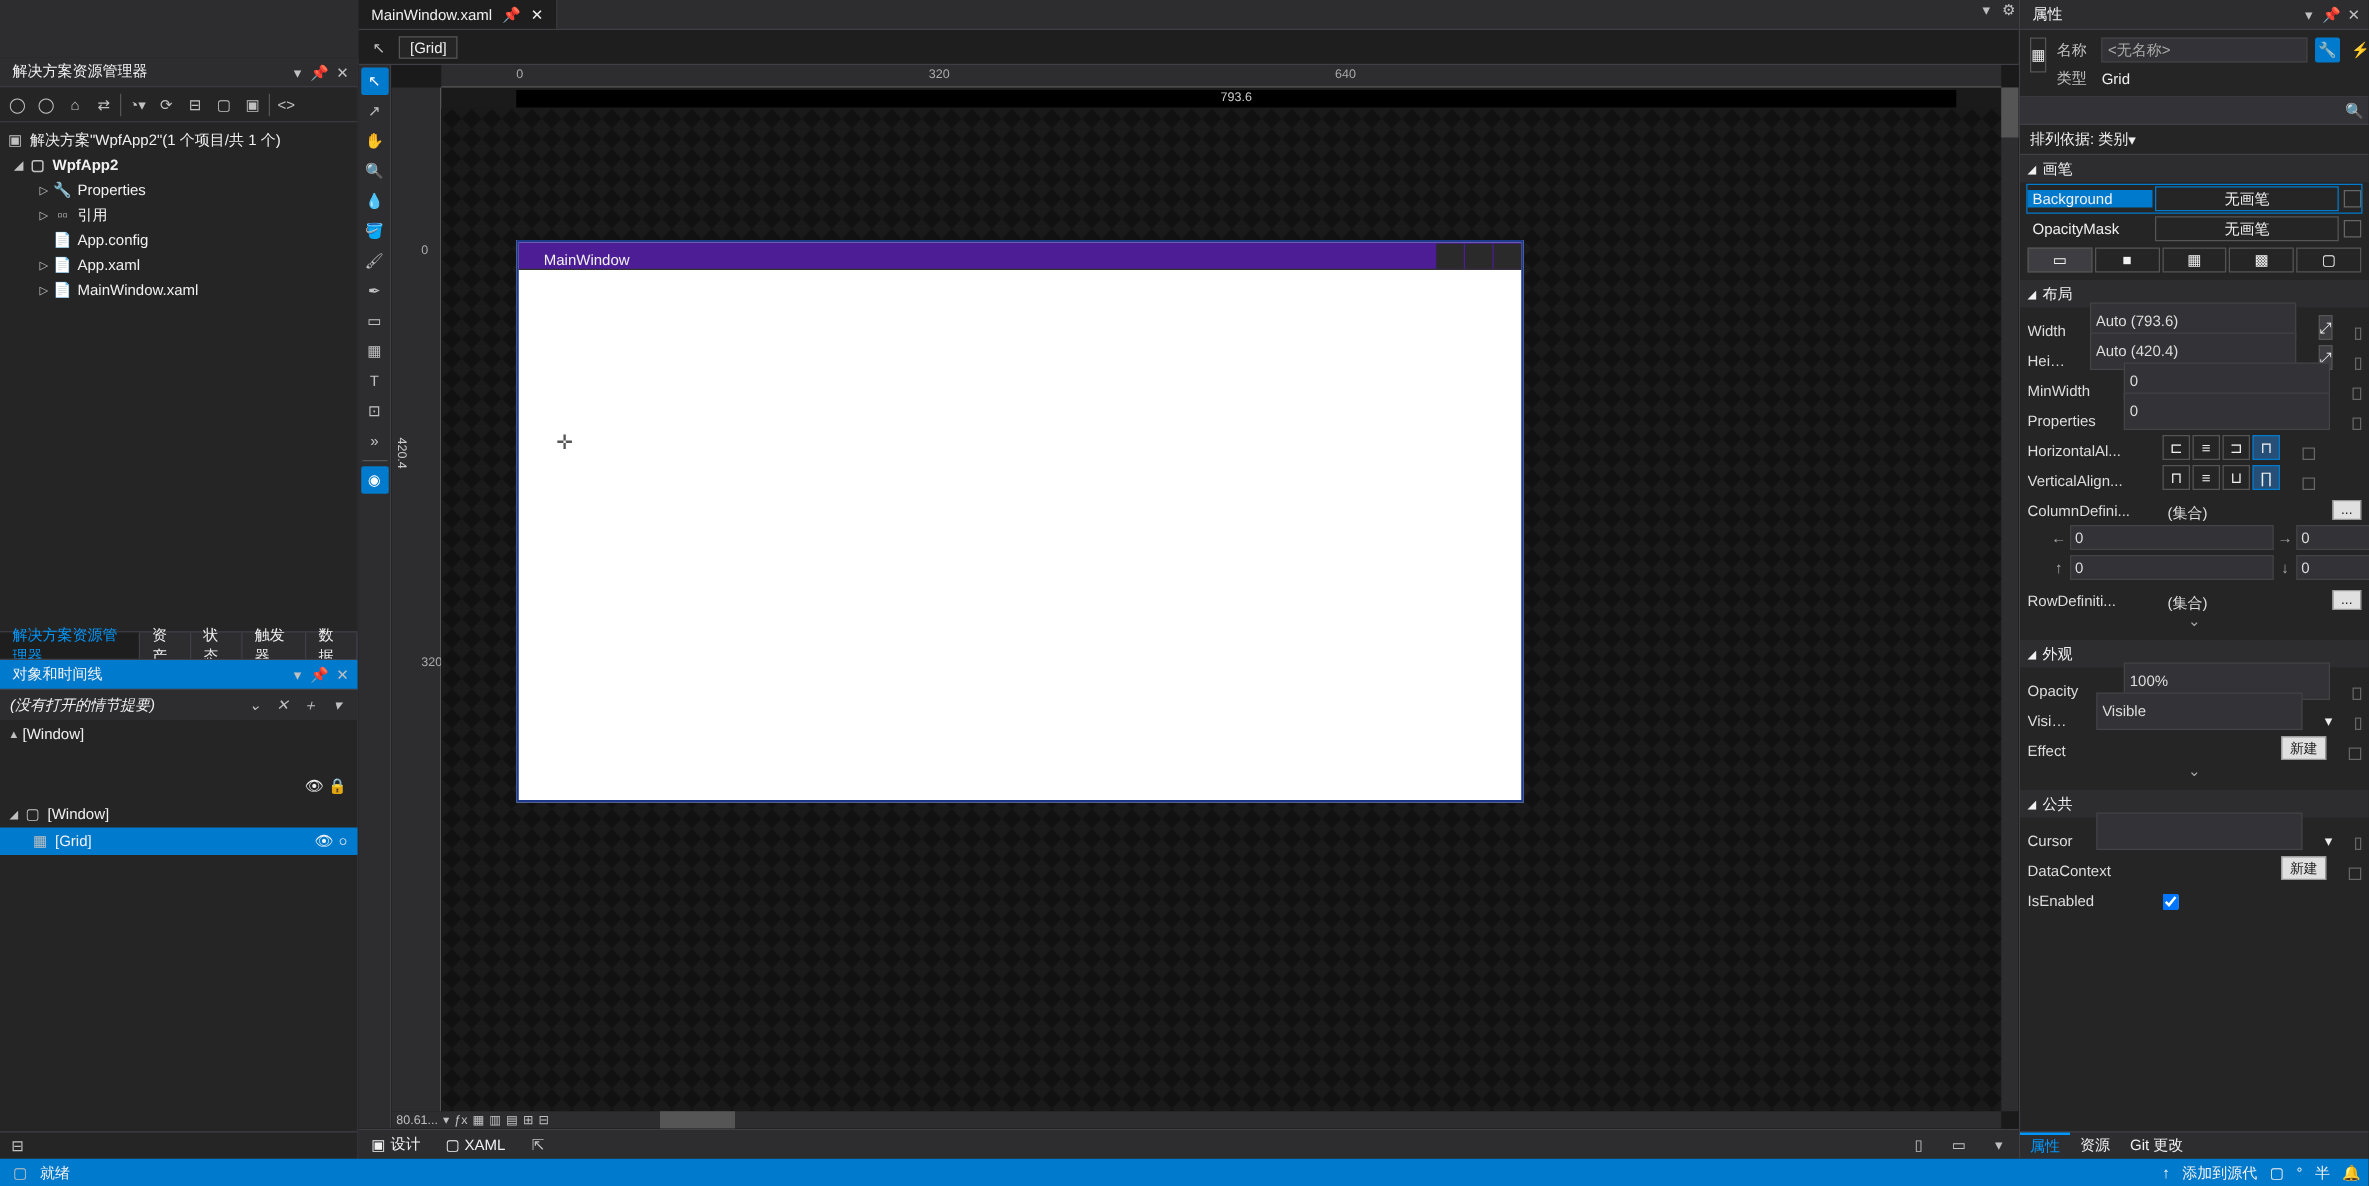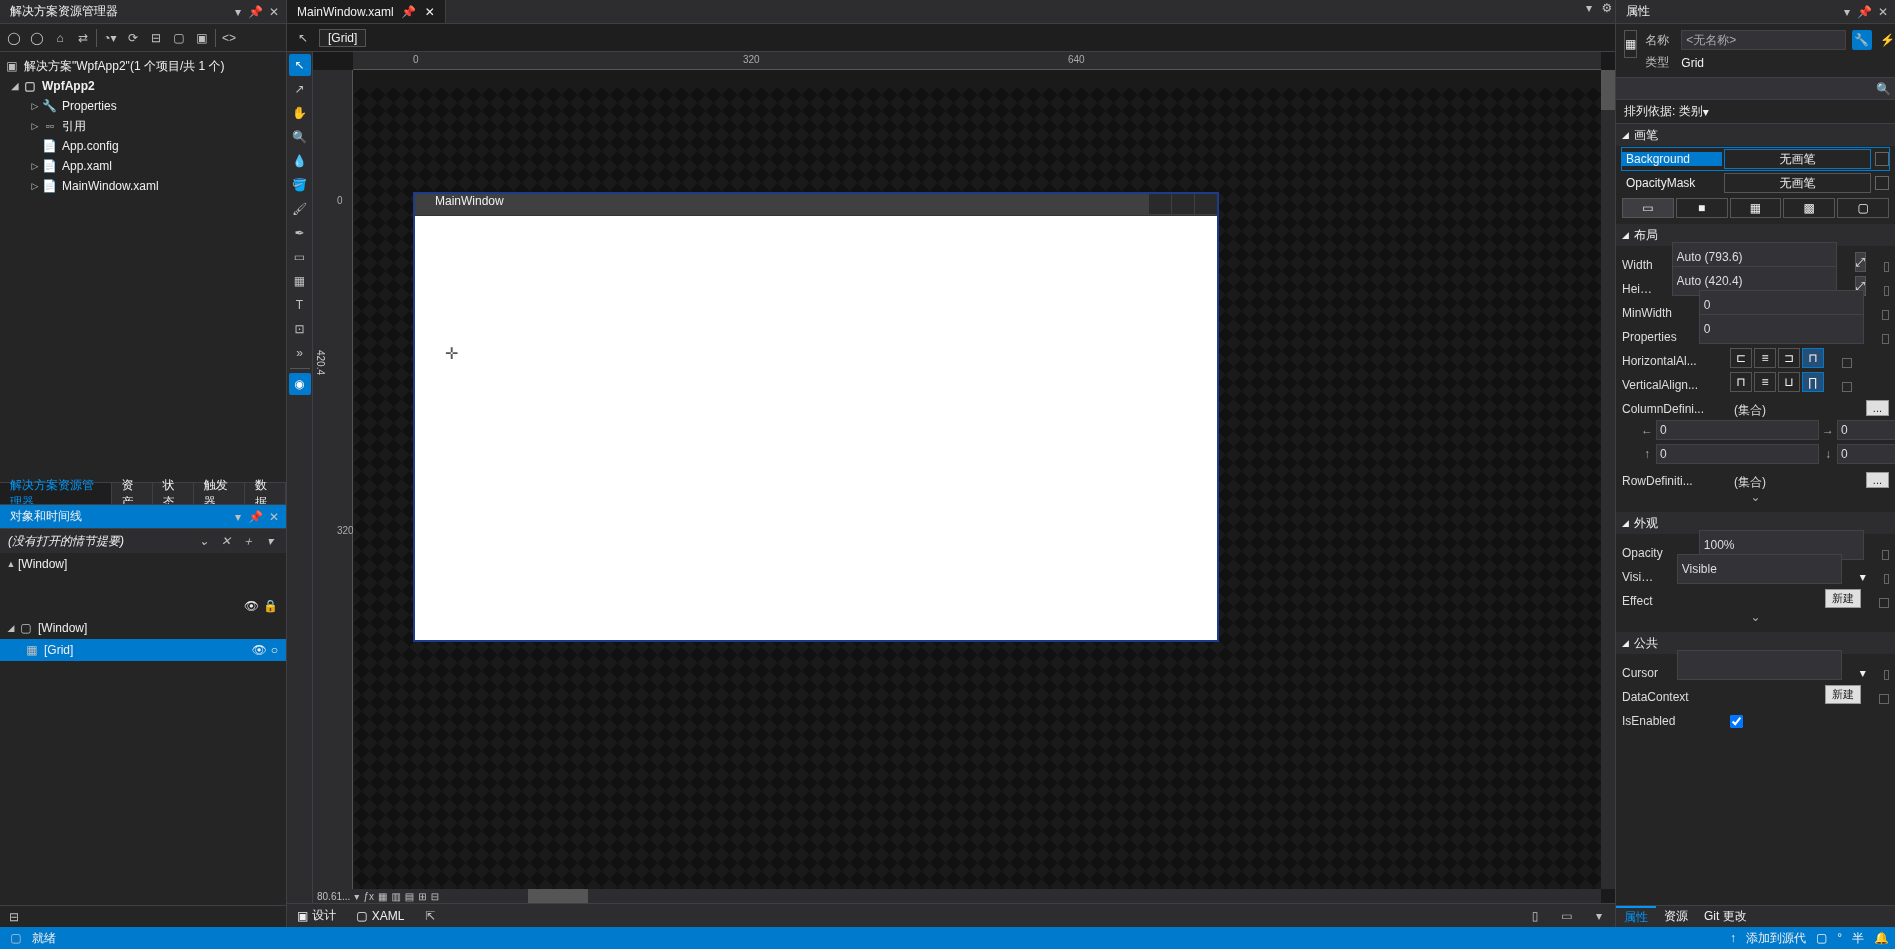--- a/index.html
+++ b/index.html
@@ -1,19 +1,19 @@
 <!DOCTYPE html>
 <html><head>
 <meta charset="utf-8">
 <style>
 * { margin: 0; padding: 0; box-sizing: border-box; font-family: "Segoe UI", "Microsoft YaHei", sans-serif; font-size: 12px; color: #f0f0f0; }
 body { background: #2d2d30; overflow: hidden; width: 1895px; height: 949px; }
 .root { display: flex; flex-direction: column; height: 100%; }
 .main-area { display: flex; flex: 1; overflow: hidden; }
-.left-col { width: 287px; display: flex; flex-direction: column; background: #252526; border-right: 1px solid #3f3f46; }
+.left-col { width: 287px; display: flex; flex-direction: column; background: #252526; border-right: 1px solid #3f3f46; margin-top: 46px; }
 .center-col { flex: 1; display: flex; flex-direction: column; background: #1e1e1e; }
 .right-col { width: 280px; background: #252526; border-left: 1px solid #3f3f46; display: flex; flex-direction: column; }
 .panel-header { height: 24px; background: #2d2d30; display: flex; align-items: center; padding: 0 4px; border-bottom: 1px solid #3f3f46; }
 .panel-header.active { background: #007acc; }
 .panel-title { flex: 1; padding-left: 6px; }
 .hdr-btn { width: 16px; height: 16px; margin-left: 2px; display: inline-flex; align-items: center; justify-content: center; cursor: pointer; color: #c0c0c0; }
 .toolbar { height: 28px; display: flex; align-items: center; padding: 0 4px; gap: 3px; background: #252526; border-bottom: 1px solid #3f3f46; }
 .tb-btn { width: 20px; height: 20px; display: inline-flex; align-items: center; justify-content: center; cursor: pointer; color: #c0c0c0; border-radius: 2px; }
 .search-row { height: 26px; display: flex; align-items: center; padding: 0 4px; background: #252526; border-bottom: 1px solid #3f3f46; }
 .search-input { flex: 1; background: transparent; border: none; color: #aaa; outline: none; padding-left: 4px; }
@@ -41,21 +41,21 @@
 .dtb.active { background: #007acc; color: #fff; }
 .canvas-wrap { flex: 1; position: relative; background: #1a1a1a; overflow: hidden; }
 .ruler-h { position: absolute; top: 0; left: 40px; right: 14px; height: 18px; background: #2d2d30; border-bottom: 1px solid #555; }
 .ruler-h .tick { position: absolute; top: 2px; font-size: 10px; color: #aaa; }
 .ruler-dim { position: absolute; top: 20px; left: 100px; right: 50px; height: 14px; background: #000; color: #ccc; font-size: 10px; text-align: center; line-height: 14px; }
 .ruler-v { position: absolute; top: 18px; left: 0; bottom: 14px; width: 40px; background: #2d2d30; border-right: 1px solid #555; }
 .ruler-v .tick { position: absolute; left: 24px; font-size: 10px; color: #aaa; }
 .ruler-v .vdim { position: absolute; top: 280px; left: 2px; writing-mode: vertical-rl; font-size: 10px; color: #ccc; }
 .canvas-inner { position: absolute; top: 35px; left: 40px; right: 14px; bottom: 14px; background-image: linear-gradient(45deg,#1a1a1a 25%,transparent 25%),linear-gradient(-45deg,#1a1a1a 25%,transparent 25%),linear-gradient(45deg,transparent 75%,#1a1a1a 75%),linear-gradient(-45deg,transparent 75%,#1a1a1a 75%); background-size: 16px 16px; background-color: #111; overflow: hidden; }
 .mock-window { position: absolute; top: 105px; left: 60px; width: 806px; height: 450px; background: #fff; border: 2px solid #1e3a8a; }
-.mock-title { height: 22px; background: #404040; color: #fff; display: flex; align-items: flex-start; padding-left: 20px; font-size: 12px; border-bottom: 1px solid #333; }
+.mock-title { height: 22px; background: #4c1d95; color: #fff; display: flex; align-items: flex-end; padding-left: 20px; font-size: 12px; border-bottom: 1px solid #333; }
 .mock-title .wbtns { margin-left: auto; display: flex; }
 .mock-title .wbtn { width: 22px; height: 20px; background: #2a2a2a; margin-left: 1px; }
 .cross { position: absolute; top: 150px; left: 30px; color: #555; font-size: 16px; }
 .scroll-v { position: absolute; right: 0; top: 18px; bottom: 14px; width: 14px; background: #2d2d30; }
 .scroll-v .thumb { position: absolute; top: 0; left: 0; right: 0; height: 40px; background: #555; }
 .scroll-h { position: absolute; bottom: 0; left: 215px; right: 14px; height: 14px; background: #2d2d30; }
 .scroll-h .thumb { position: absolute; left: 0; top: 0; bottom: 0; width: 60px; background: #555; }
 .zoom-bar { position: absolute; bottom: 0; left: 0; height: 14px; width: 215px; background: #2d2d30; display: flex; align-items: center; gap: 4px; padding: 0 4px; }
 .zb-item { font-size: 10px; color: #c0c0c0; }
 .view-tabs { height: 24px; display: flex; align-items: center; background: #2d2d30; border-top: 1px solid #3f3f46; padding: 0 6px; gap: 12px; }
@@ -251,20 +251,21 @@
           <span class="dtb">»</span>
           <span style="height:1px;width:20px;background:#555;margin:2px 0"></span>
           <span class="dtb active">◉</span>
         </div>
         <div class="canvas-wrap">
           <div class="ruler-h">
             <span class="tick" style="left:60px">0</span>
             <span class="tick" style="left:390px">320</span>
             <span class="tick" style="left:715px">640</span>
           </div>
+          <div class="ruler-dim">793.6</div>
           <div class="ruler-v">
             <span class="tick" style="top:125px">0</span>
             <span class="tick" style="top:455px">320</span>
             <span class="vdim">420.4</span>
           </div>
           <div class="canvas-inner">
             <div class="mock-window">
               <div class="mock-title">
                 <span>MainWindow</span>
                 <span class="wbtns">

